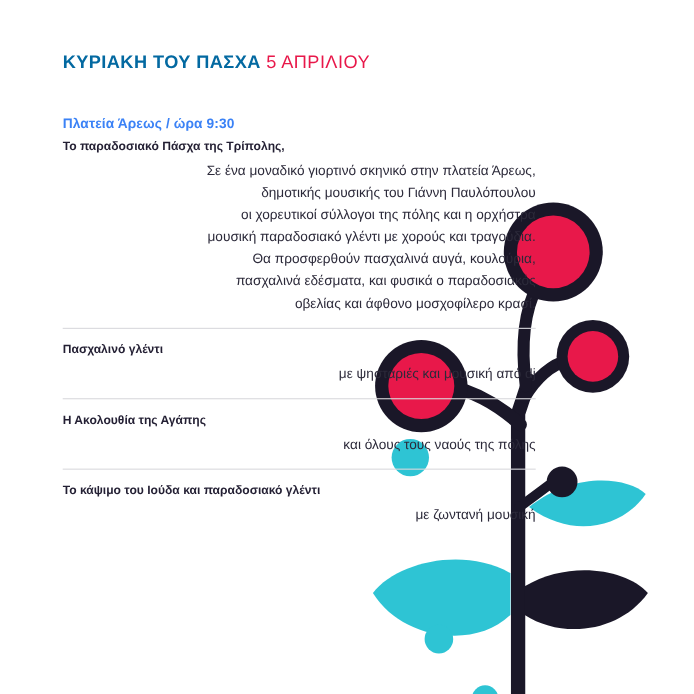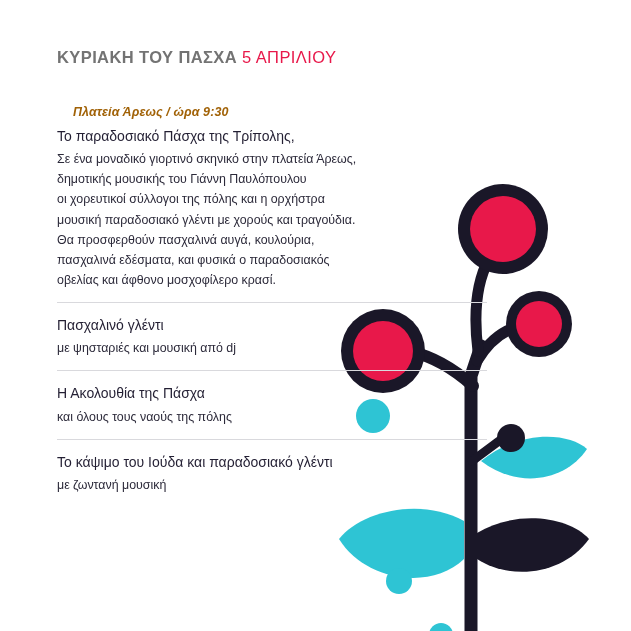--- a/index.html
+++ b/index.html
@@ -41,56 +41,56 @@
   }
 
   .headline {
     font-size: 16.5px;
     font-weight: bold;
     letter-spacing: 0.4px;
     margin-bottom: 26px;
     white-space: nowrap;
   }
   .headline .hl-main {
-    color: #737373;
+    color: #0369a1;
   }
   .headline .hl-date {
     color: #e8184a;
     font-weight: normal;
   }
 
   .event {
     position: relative;
     padding-top: 12px;
     padding-bottom: 12px;
   }
   .event + .event {
     border-top: 1px solid #d9d9dd;
   }
 
   .ev-venue {
-    color: #a16207;
+    color: #3b82f6;
     font-size: 12.5px;
     font-weight: bold;
-    margin: 0 0 7px 16px;
+    margin: 0 0 7px 0;
     letter-spacing: 0.1px;
-    font-style: italic;
   }
   .ev-title {
     color: #231f33;
-    font-size: 14px;
-    font-weight: normal;
+    font-size: 11px;
+    font-weight: bold;
     line-height: 1.45;
     margin: 0 0 3px 0;
   }
   .ev-body {
     color: #2c2a3a;
     font-size: 12.4px;
     line-height: 1.62;
     margin: 0;
+    text-align: right;
   }
   .ev-body .ln {
     display: block;
     white-space: nowrap;
   }
   .ev-title .ln {
     display: block;
     white-space: nowrap;
   }
 </style>
@@ -162,21 +162,21 @@
       <div class="ev-title">
         <span class="ln">Πασχαλινό γλέντι</span>
       </div>
       <div class="ev-body">
         <span class="ln">με ψησταριές και μουσική από dj</span>
       </div>
     </div>
 
     <div class="event">
       <div class="ev-title">
-        <span class="ln">Η Ακολουθία της Πάσχα</span>
+        <span class="ln">Η Ακολουθία της Αγάπης</span>
       </div>
       <div class="ev-body">
         <span class="ln">και όλους τους ναούς της πόλης</span>
       </div>
     </div>
 
     <div class="event">
       <div class="ev-title">
         <span class="ln">Το κάψιμο του Ιούδα και παραδοσιακό γλέντι</span>
       </div>

